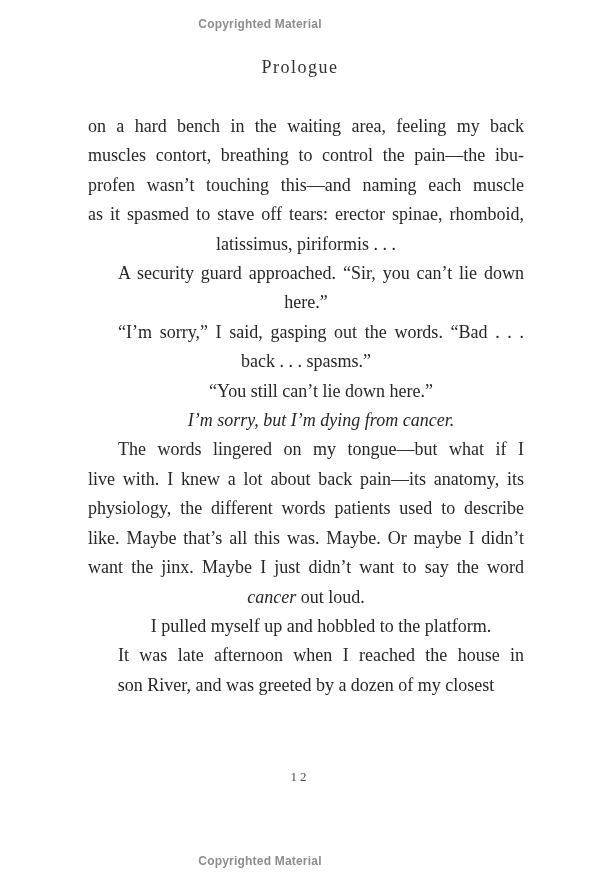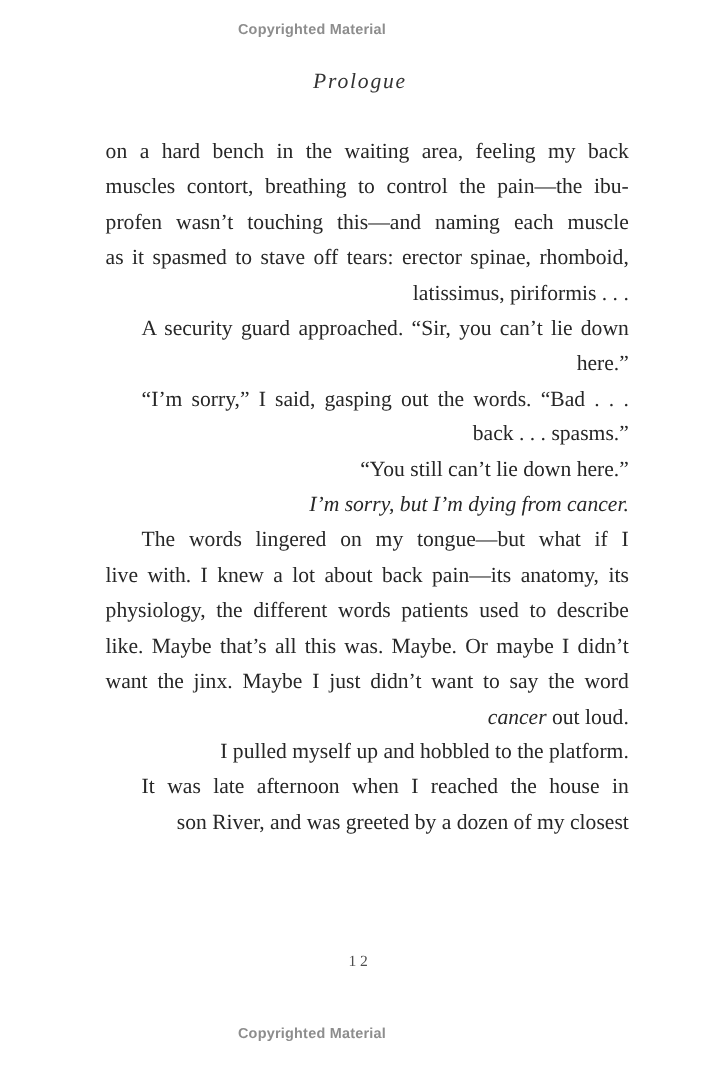--- a/index.html
+++ b/index.html
@@ -23,45 +23,44 @@
     color: #8d8d8d;
   }
   .copyright-top { top: 17px; }
   .copyright-bottom { top: 854px; }
   .chapter-title {
     position: absolute;
     top: 57px;
     left: 0;
     width: 600px;
     text-align: center;
-    font-style: italic;
     font-size: 18px;
     letter-spacing: 1.5px;
     color: #333333;
   }
   .body-text {
     position: absolute;
     top: 112px;
     left: 88px;
     width: 436px;
     font-size: 18px;
     line-height: 29.4px;
     color: #272727;
   }
-  .line { text-align: right; }
+  .line { text-align: center; }
   .line.j {
     text-align: justify;
     text-align-last: justify;
     -moz-text-align-last: justify;
   }
   .line.ind { padding-left: 30px; }
   .it { font-style: italic; }
   .page-number {
     position: absolute;
-    top: 793px;
+    top: 769px;
     left: 0;
     width: 600px;
     text-align: center;
     font-size: 13px;
     letter-spacing: 3px;
     color: #4d4d4d;
   }
 </style>
 </head>
 <body>

